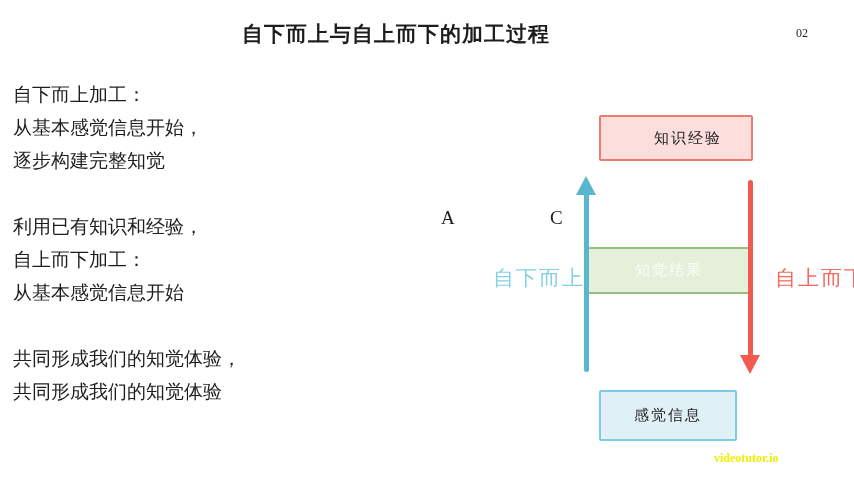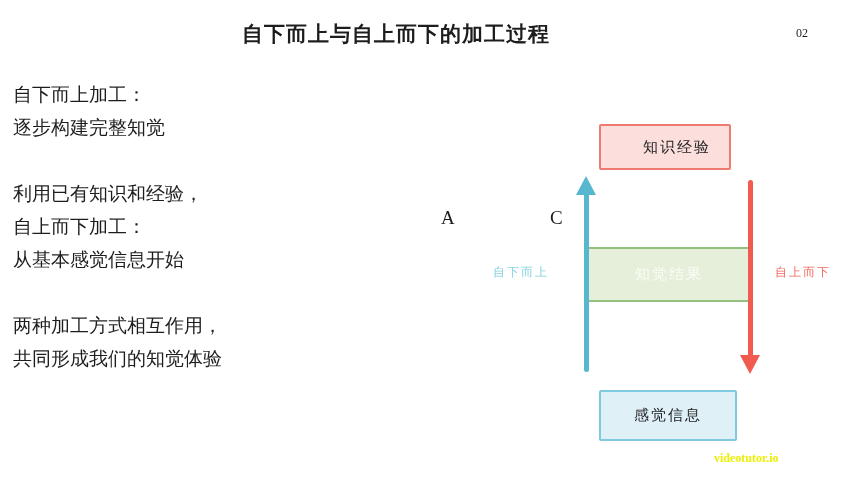--- a/index.html
+++ b/index.html
@@ -50,28 +50,28 @@
     position: absolute;
     box-sizing: border-box;
     display: flex;
     align-items: center;
     justify-content: center;
     font-size: 15px;
     letter-spacing: 2px;
     border-radius: 2px;
   }
   .box-knowledge {
-    left: 599px; top: 124px; width: 132px; height: 46px;
+    left: 599px; top: 115px; width: 154px; height: 46px;
     background: var(--box-pink-fill, #fcdfdd);
     border: 2px solid var(--box-pink-border, #ee7b72);
     color: var(--text-primary, #1d1d1f);
     padding-left: 24px;
   }
   .box-perception {
-    left: 587px; top: 247px; width: 164px; height: 55px;
+    left: 587px; top: 247px; width: 164px; height: 47px;
     background: var(--box-green-fill, #e5efd9);
     border: 2px solid var(--box-green-border, #92c07d);
     color: var(--box-green-text, #fafdf6);
   }
   .box-sensory {
     left: 599px; top: 390px; width: 138px; height: 51px;
     background: var(--box-blue-fill, #dff0f7);
     border: 2px solid var(--box-blue-border, #7ecbdf);
     color: var(--text-primary, #1d1d1f);
     text-align: center;
@@ -96,21 +96,21 @@
     position: absolute; left: 740px; top: 355px; width: 0; height: 0;
     border-left: 10px solid transparent;
     border-right: 10px solid transparent;
     border-top: 19px solid var(--arrow-red, #f05a4f);
   }
 
   
   .marker { position: absolute; font-size: 19px; color: var(--text-primary, #1d1d1f); }
   .marker-a { left: 441px; top: 207px; }
   .marker-c { left: 550px; top: 207px; }
-  .arrow-label { position: absolute; font-size: 12px; letter-spacing: 2px; white-space: nowrap; }
+  .arrow-label { position: absolute; font-size: 21px; letter-spacing: 2px; white-space: nowrap; }
   .label-bottom-up { left: 493px; top: 264px; color: var(--label-bottom-up, #85d2de); }
   .label-top-down { left: 775px; top: 264px; color: var(--label-top-down, #f3695f); }
 
   
   .watermark {
     position: absolute; left: 714px; top: 451px;
     font-size: 12px; font-weight: 600;
     color: var(--watermark-yellow, #edf000);
     white-space: nowrap;
   }
@@ -119,29 +119,30 @@
 <body>
 
 <div class="slide">
 
   <div class="slide-title">自下而上与自上而下的加工过程</div>
   <div class="page-number">02</div>
 
   <div class="left-text">
     <div class="para">
       <div class="line">自下而上加工：</div>
+      <div class="line">从基本感觉信息开始，</div>
       <div class="line">逐步构建完整知觉</div>
     </div>
     <div class="para">
       <div class="line">利用已有知识和经验，</div>
       <div class="line">自上而下加工：</div>
       <div class="line">从基本感觉信息开始</div>
     </div>
     <div class="para">
-      <div class="line">两种加工方式相互作用，</div>
+      <div class="line">共同形成我们的知觉体验，</div>
       <div class="line">共同形成我们的知觉体验</div>
     </div>
   </div>
 
   <div class="dbox box-knowledge">
     <span>知识经验</span>
   </div>
 
   <div class="dbox box-perception">
     <span>知觉结果</span>

